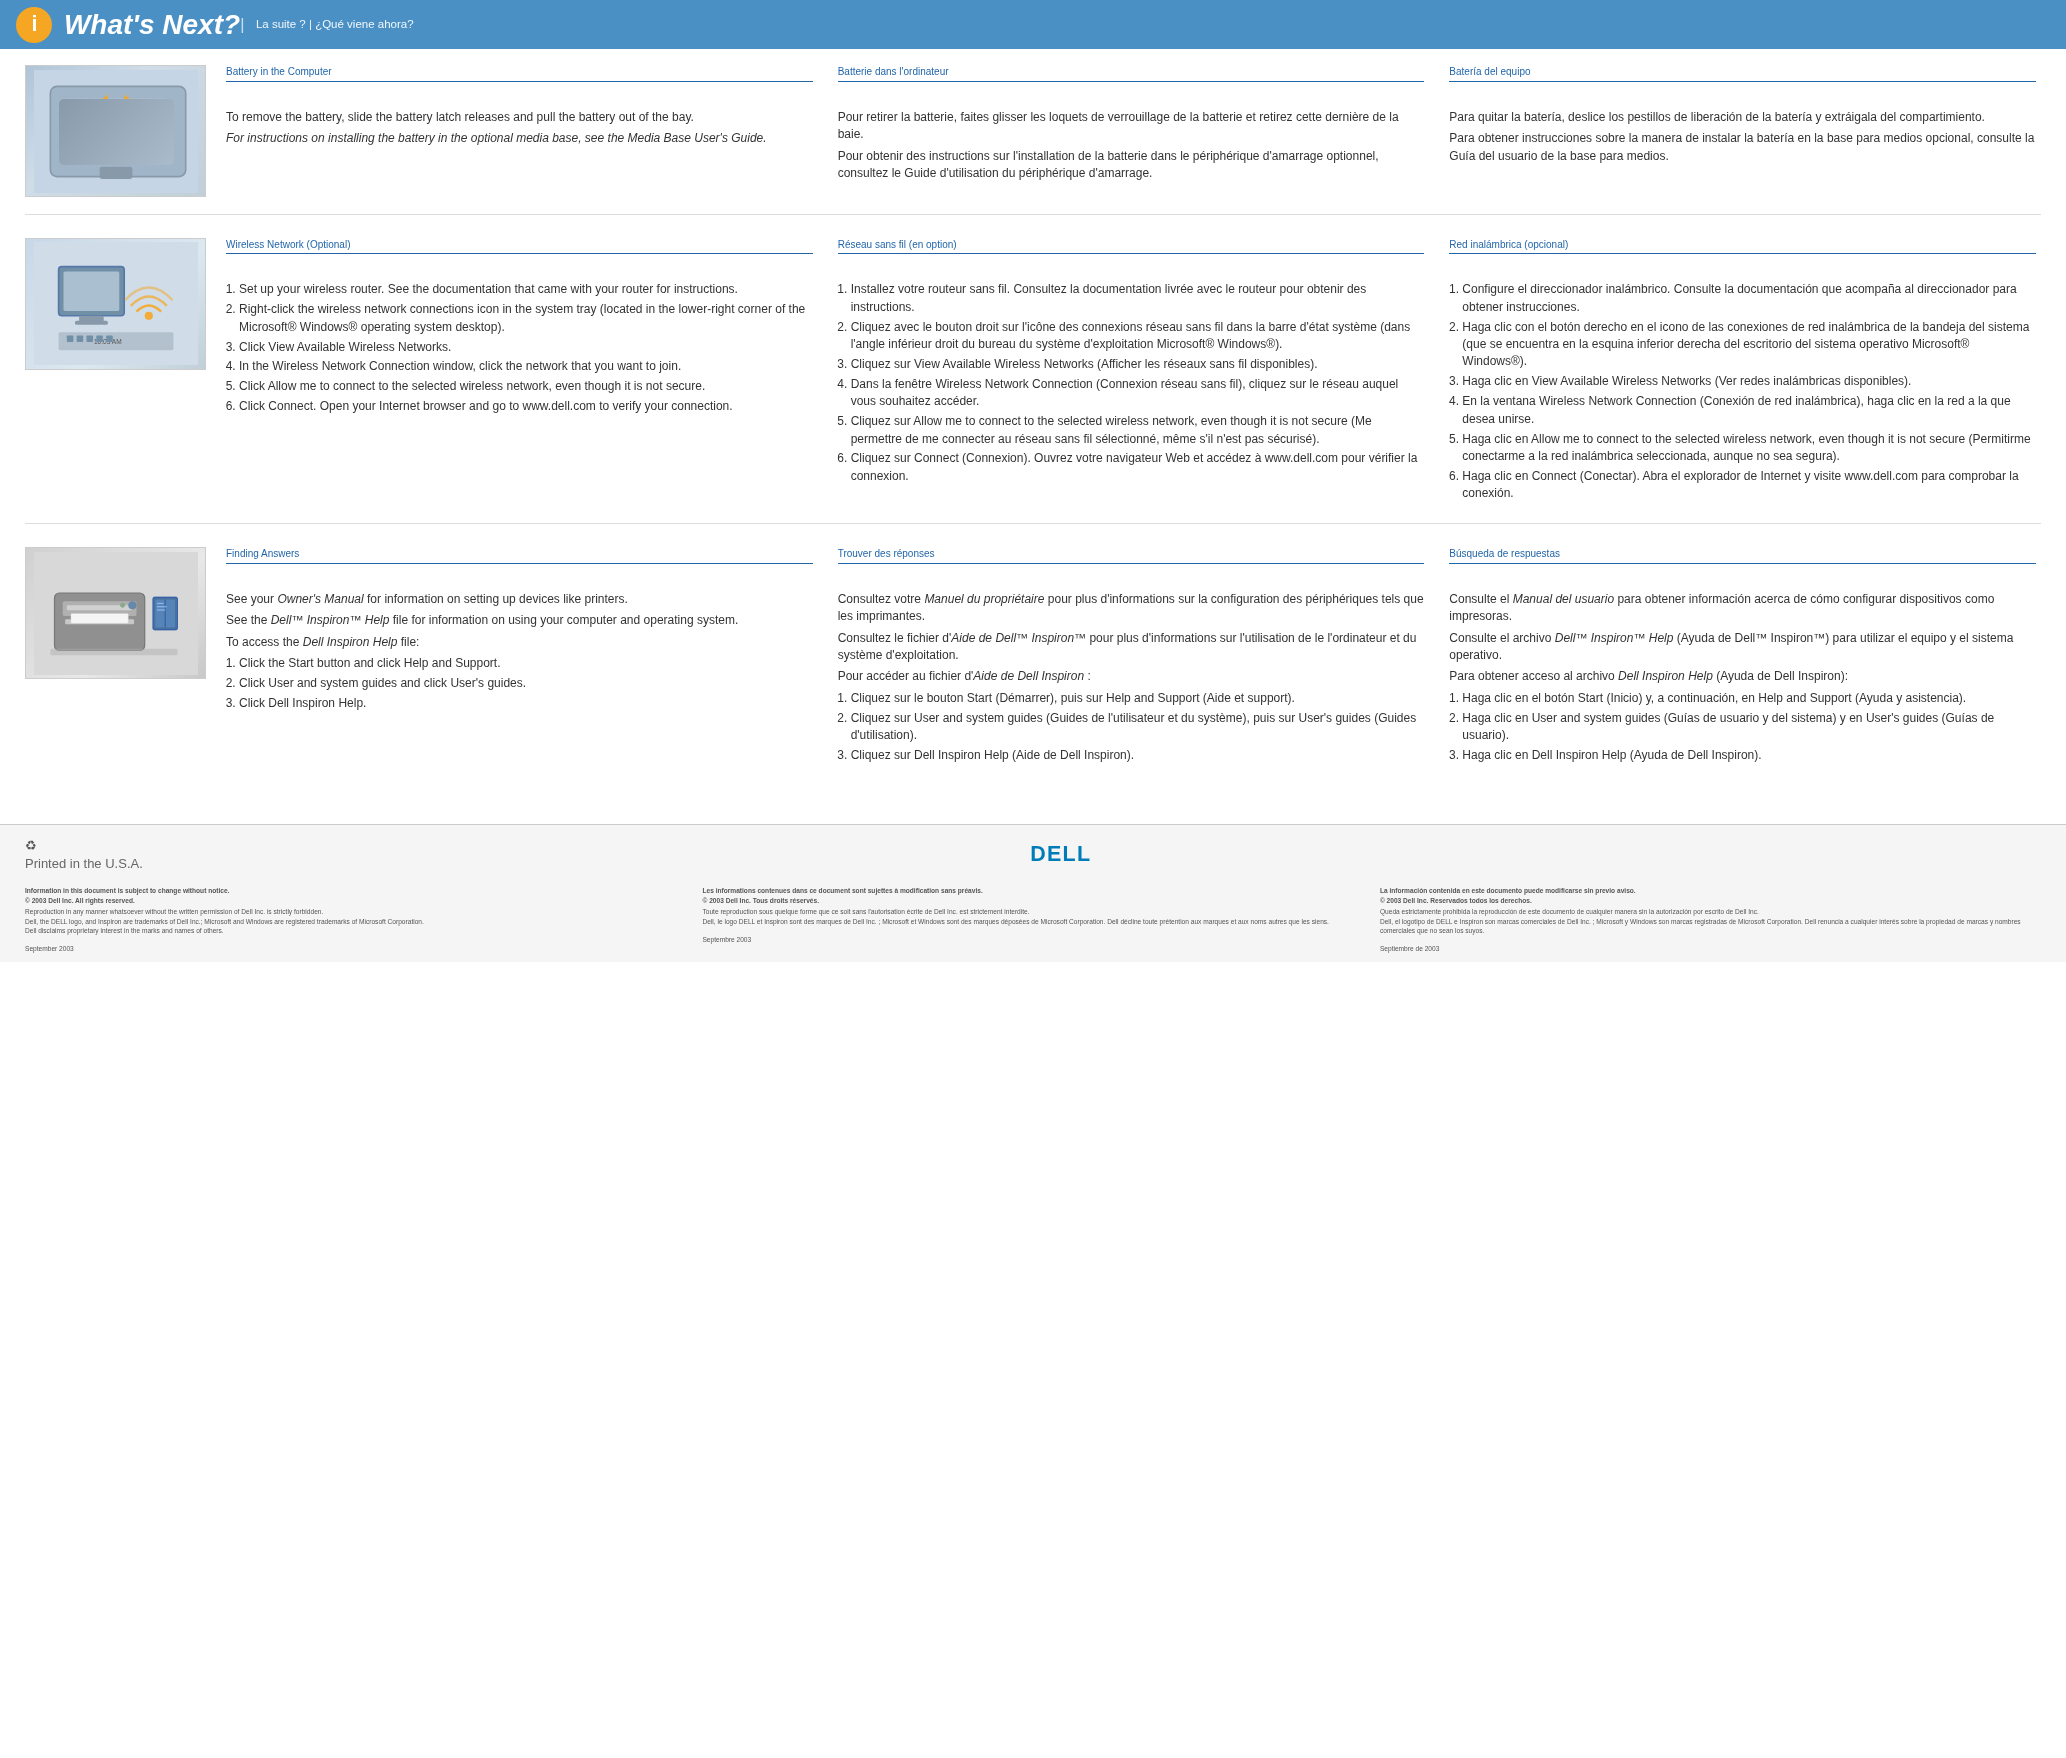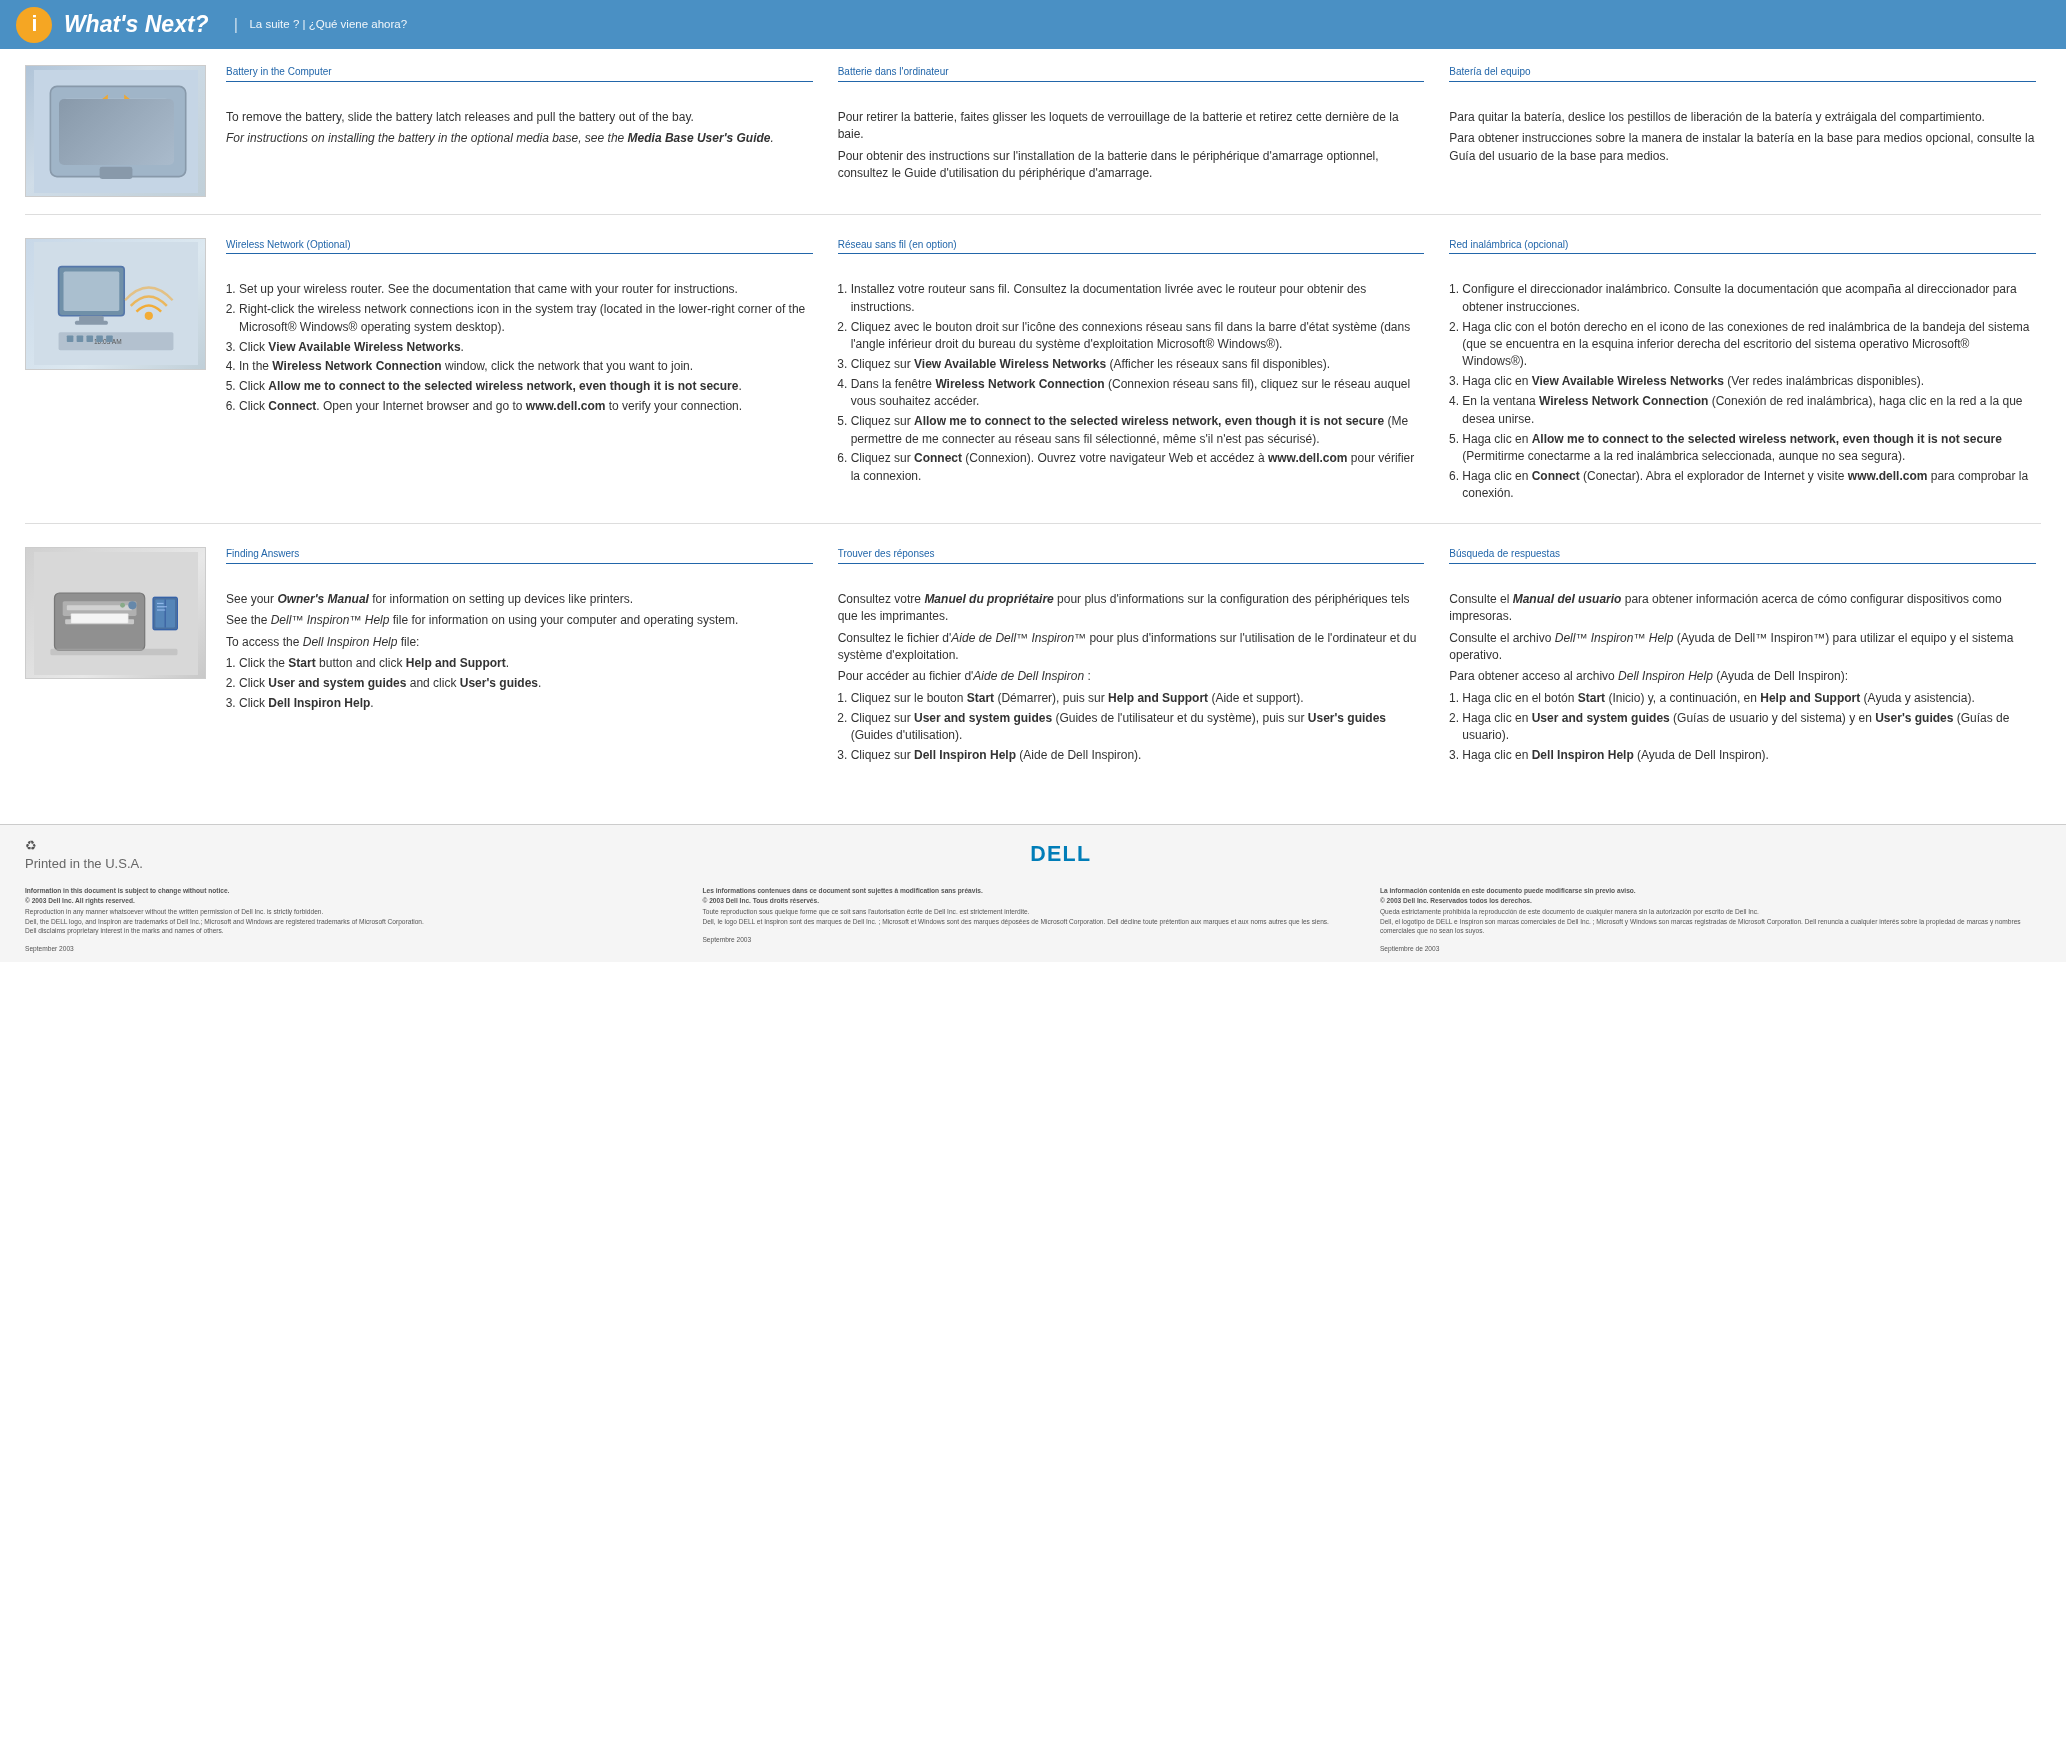--- a/index.html
+++ b/index.html
@@ -27,25 +27,25 @@
       display: flex;
       align-items: center;
       justify-content: center;
       font-size: 21.4px;
       font-weight: bold;
       color: #fff;
       flex-shrink: 0;
       margin-right: 11.5px;
     }
     .header-title {
-      font-size: 23px;
+      font-size: 28px;
       font-weight: bold;
       color: #fff;
       font-style: italic;
-      margin-right: 25px;
+      margin-right: 0;
     }
     .header-divider {
       color: #fff;
       font-size: 16.4px;
       margin-right: 11.5px;
       opacity: 0.7;
     }
     .header-subtitle {
       font-size: 11.5px;
       color: #fff;
@@ -136,21 +136,21 @@
     }
 
     .col-body ol {
       padding-left: 13px;
       margin-bottom: 4.1px;
     }
     .col-body ol li {
       margin-bottom: 2.5px;
     }
 
-    .col-body .bold { font-weight: bold; }
+    .col-body .bold { font-weight: normal; }
     .col-body .italic { font-style: italic; }
 
     
     .footer {
       background: #f5f5f5;
       border-top: 0.8px solid #ccc;
       padding: 11.5px 25px 8.2px 25px;
       margin-top: 8.2px;
     }
     .footer-top {

